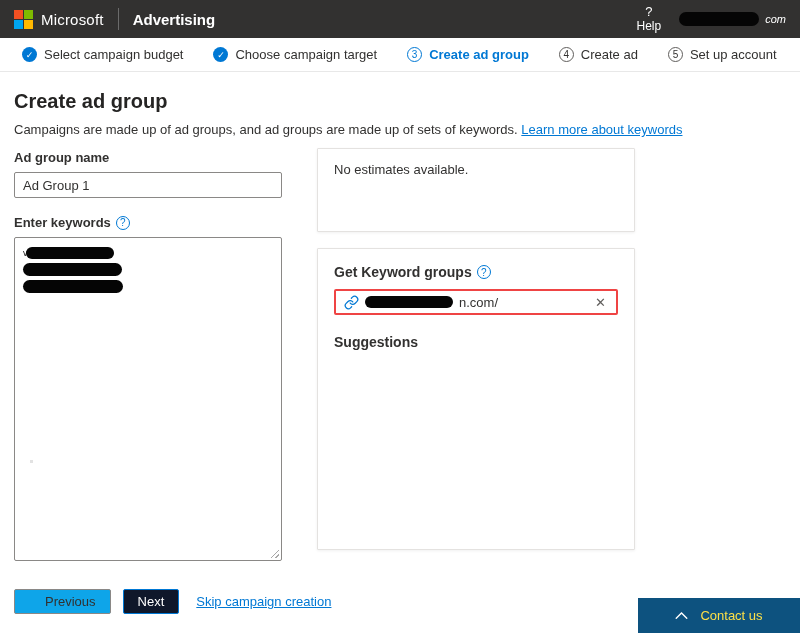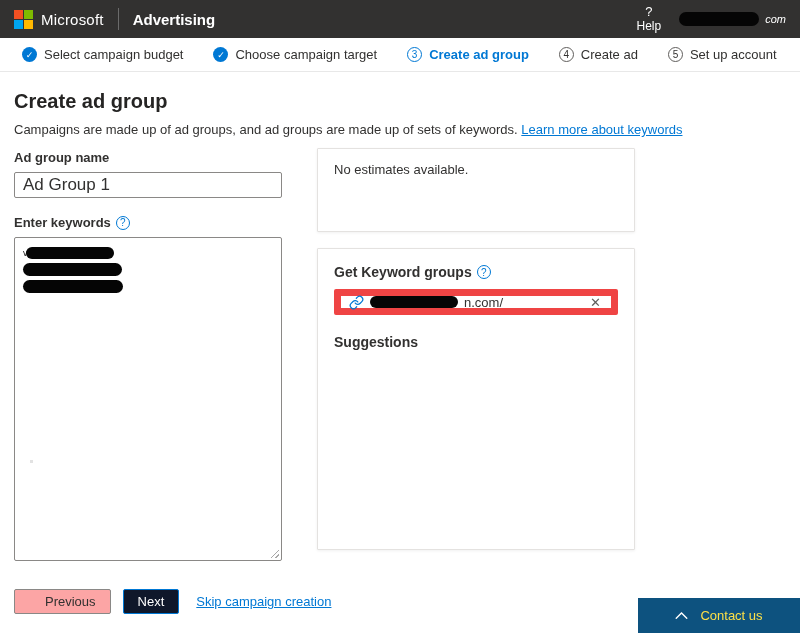--- a/index.html
+++ b/index.html
@@ -51,21 +51,21 @@
   .page-head { position:absolute; left:14px; top:90px; width:772px; }
   .page-title { font-size:20px; font-weight:600; color:#252423; }
   .page-desc { font-size:13px; margin-top:9px; color:#323130; }
   a.textlink { color:#0078D4; text-decoration:underline; cursor:pointer; }
 
   
   .field-label { font-size:13px; font-weight:700; color:#323130; display:flex; align-items:center; gap:5px; }
   .left-col { position:absolute; left:14px; top:150px; width:268px; }
   .text-input {
     width:268px; height:26px; border:1px solid #8a8886; border-radius:2px;
-    font-family:"Liberation Sans",sans-serif; font-size:17px; padding:3px 8px; color:#323130;
+    font-family:"Liberation Sans",sans-serif; font-size:13px; padding:3px 8px; color:#323130;
     margin-top:7px; background:#fff;
   }
   .kw-label-row { margin-top:17px; }
   .tooltip-icon {
     width:14px; height:14px; border-radius:50%; border:1px solid #0078D4; color:#0078D4;
     font-size:10px; font-weight:400; display:inline-flex; align-items:center; justify-content:center;
     cursor:pointer; flex:0 0 auto;
   }
   .keywords-box {
     position:relative; width:268px; height:324px; margin-top:7px;
@@ -88,39 +88,39 @@
   .card {
     position:absolute; left:317px; width:318px; background:#fff;
     border:1px solid #e4e2e0; box-shadow:0 1px 3px rgba(0,0,0,.06); border-radius:1px;
   }
   .card-performance { top:148px; height:84px; }
   .card-header { font-size:14px; font-weight:700; padding:11px 16px 9px; border-bottom:1px solid #edebe9; }
   .card-body { font-size:13px; padding:13px 16px; }
   .card-ideas { top:248px; height:302px; padding:15px 16px; }
   .ideas-title { font-size:14px; }
   .url-input-row {
-    margin-top:9px; height:26px; border:7px solid #ef4444; border-radius:2px;
+    margin-top:9px; height:26px; border:2px solid #ef4444; border-radius:2px;
     display:flex; align-items:center; padding:0 8px; gap:6px; background:#fff; cursor:text;
   }
   .link-icon { flex:0 0 auto; display:flex; }
   .url-pill { width:88px; height:12px; }
   .url-suffix { font-size:13px; color:#323130; }
   .clear-btn {
     margin-left:auto; font-size:13px; color:#605e5c; cursor:pointer; line-height:1;
     padding:2px; background:none; border:none; font-family:inherit;
   }
   .suggestions-label { font-size:14px; font-weight:700; margin-top:19px; }
 
   
   .actions { position:absolute; left:14px; top:589px; display:flex; align-items:center; }
   .btn {
     height:25px; font-size:13px; font-family:"Liberation Sans",sans-serif;
     border-radius:2px; cursor:pointer; padding:0 14px;
   }
-  .btn-secondary { background:#fca5a5; border:1px solid #8a8886; color:#323130;padding-left:30px; }
+  .btn-secondary { background:#0ea5e9; border:1px solid #8a8886; color:#323130;padding-left:30px; }
   .btn-primary { background:#0f172a; border:1px solid #0078D4; color:#fff; margin-left:12px; }
   .skip-link { font-size:13px; margin-left:17px; }
 
   
   .contact-bar {
     position:absolute; left:638px; top:598px; width:162px; height:35px;
     background:#0D527F; color:#fde047; display:flex; align-items:center; justify-content:center;
     gap:12px; cursor:pointer; font-size:13px;
   }
 </style>

